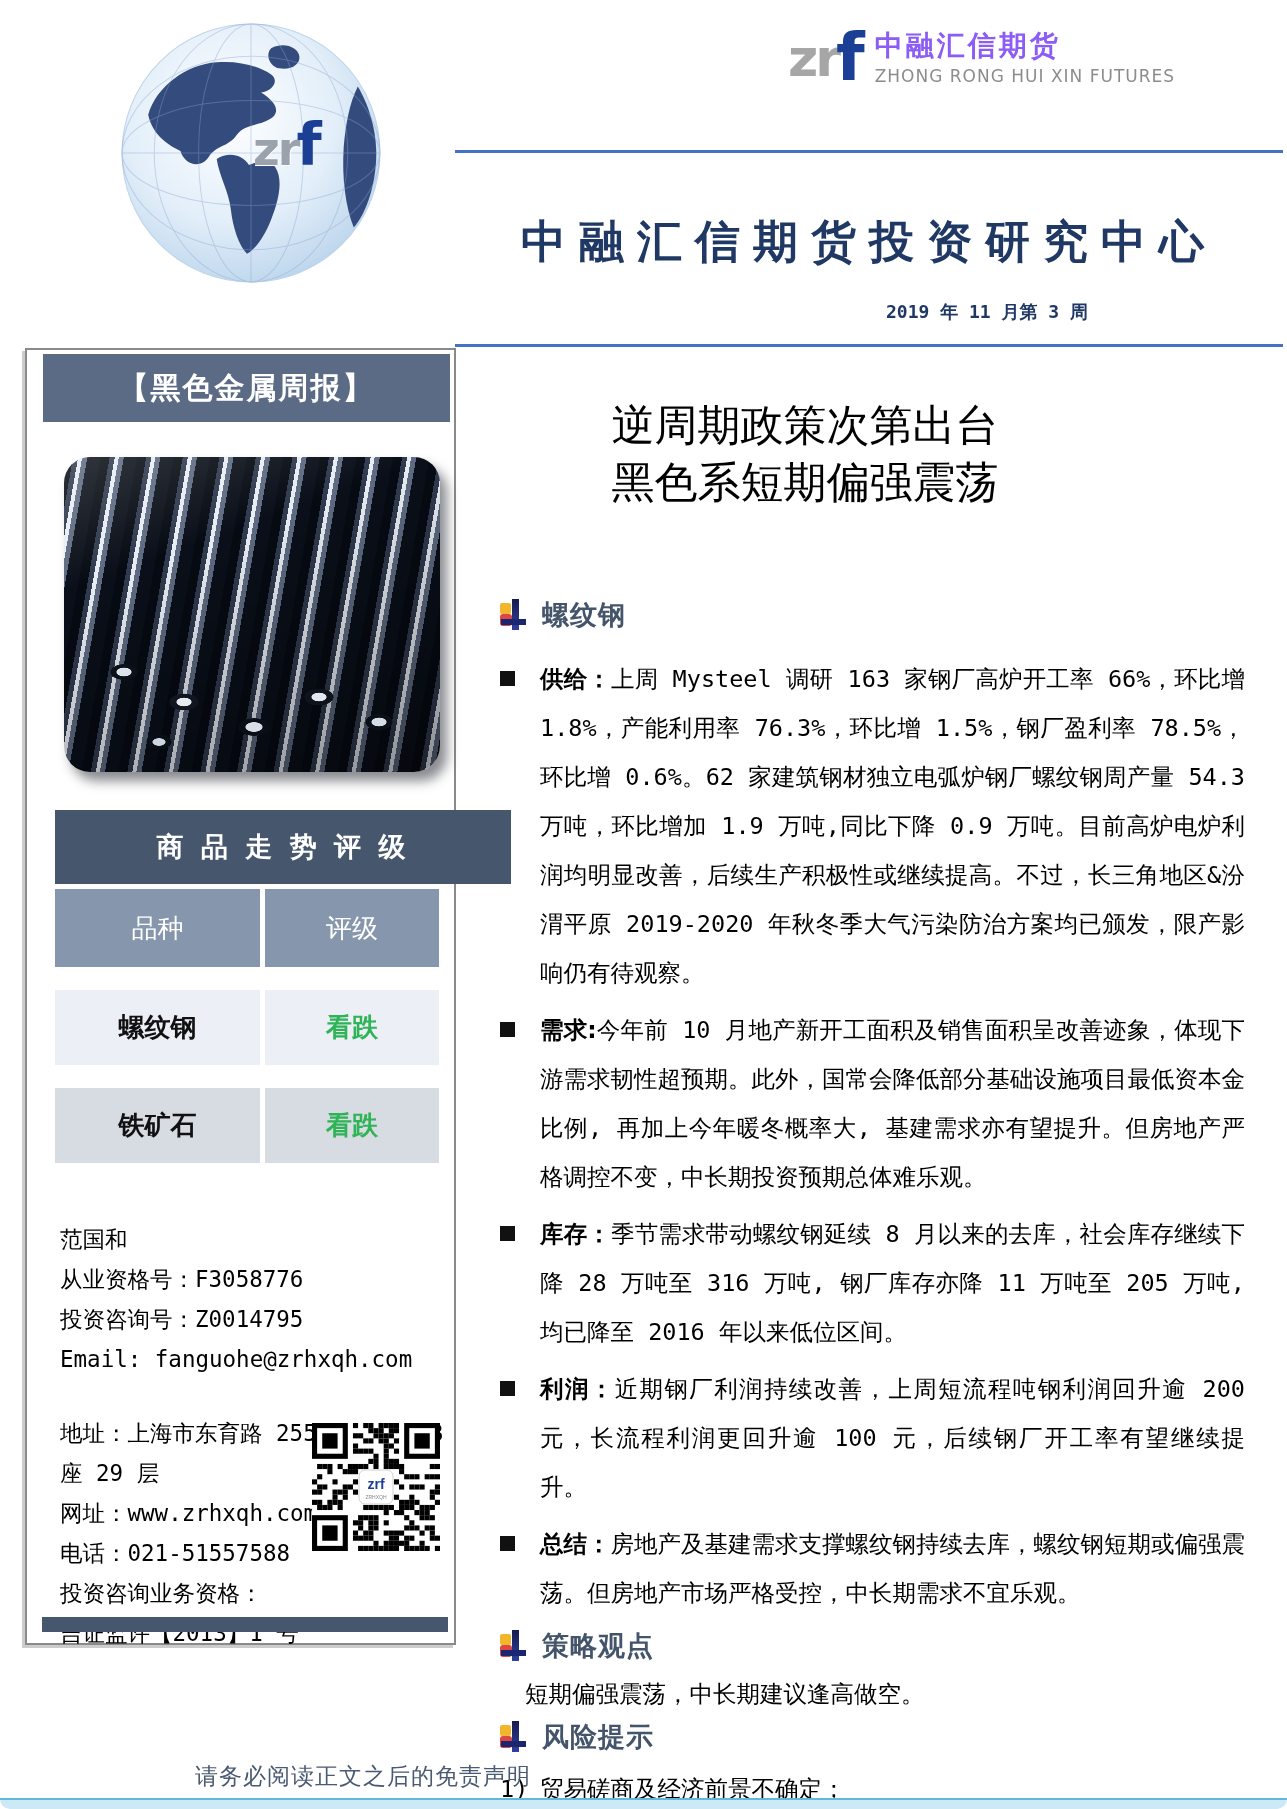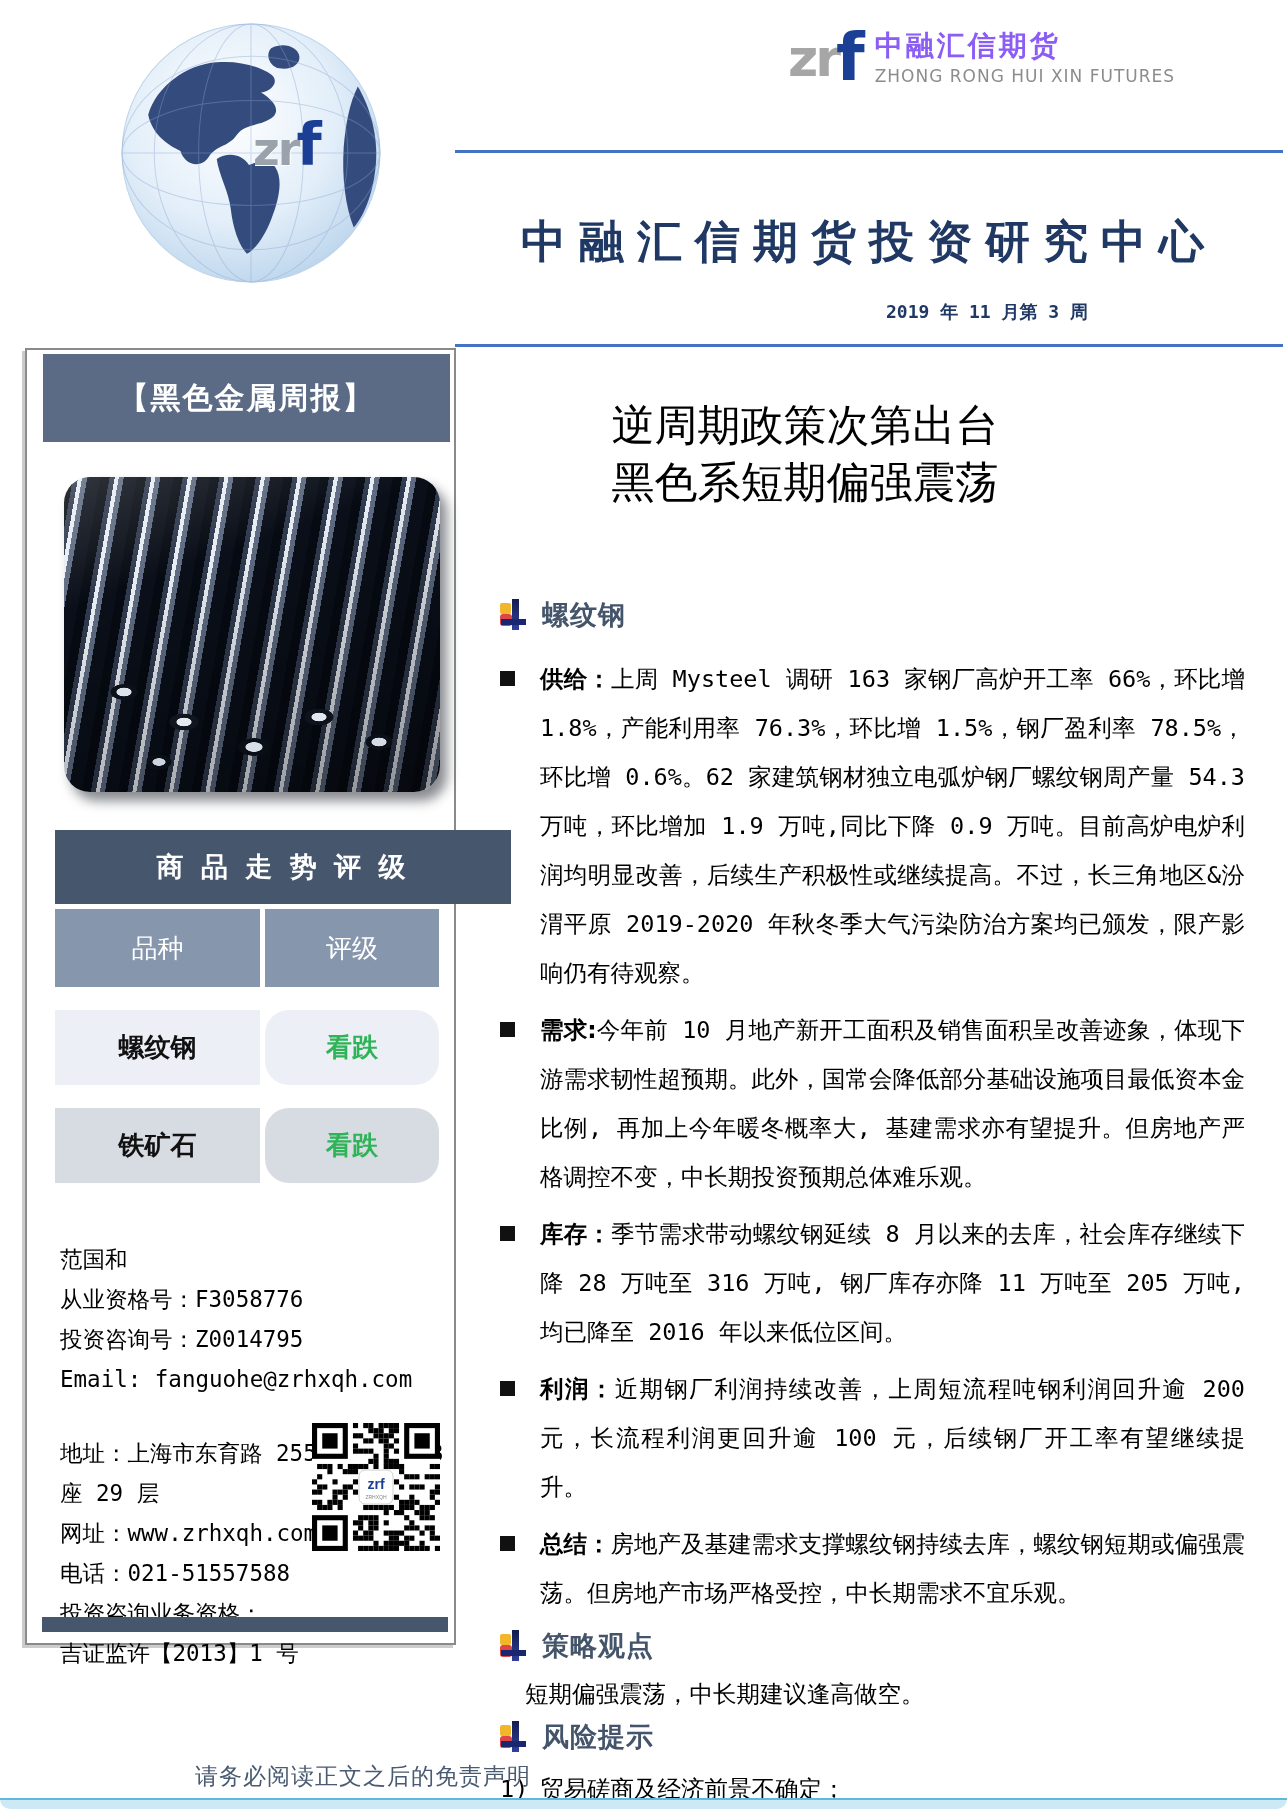--- a/index.html
+++ b/index.html
@@ -27,21 +27,21 @@
   .center-title{position:absolute;left:455px;top:212px;width:828px;text-align:center;
     font-family:"Liberation Sans","DejaVu Sans",sans-serif;
     font-size:45px;font-weight:bold;color:#1f3864;letter-spacing:13px;}
   .issue-date{position:absolute;left:455px;top:300px;width:828px;box-sizing:border-box;
     padding-right:195px;text-align:right;font-size:18px;font-weight:600;color:#1f3864;
     font-family:"DejaVu Sans Mono","DejaVu Sans",sans-serif;}
 
   
   .sidebar{position:absolute;left:25px;top:348px;width:427px;height:1293px;background:#fff;
     border:2px solid #8a8a8a;box-shadow:-3px 3px 0 #cccccc;box-sizing:content-box;}
-  .banner{margin:4px 4px 0 16px;height:88px;background:#5b6b85;color:#fff;display:flex;
+  .banner{margin:4px 4px 0 16px;height:68px;background:#5b6b85;color:#fff;display:flex;
     align-items:center;justify-content:center;font-size:30px;font-weight:bold;letter-spacing:2px;}
   .steel{margin:35px 0 0 37px;width:376px;height:315px;border-radius:26px;
     box-shadow:7px 9px 12px rgba(20,24,34,.5);
     background-image:
       radial-gradient(ellipse 26px 15px at 60px 215px,#dde3ec 0 7px,#0c1018 8px 13px,transparent 14px),
       radial-gradient(ellipse 28px 16px at 120px 245px,#e6ebf2 0 7px,#10151f 8px 14px,transparent 15px),
       radial-gradient(ellipse 30px 17px at 190px 270px,#d8dfe9 0 8px,#0a0e16 9px 15px,transparent 16px),
       radial-gradient(ellipse 28px 16px at 255px 240px,#e2e8f0 0 7px,#0e131c 8px 14px,transparent 15px),
       radial-gradient(ellipse 26px 15px at 315px 265px,#d5dce6 0 7px,#0b0f17 8px 13px,transparent 14px),
       radial-gradient(ellipse 24px 14px at 95px 285px,#cfd6e1 0 6px,#0a0e15 7px 12px,transparent 13px),
@@ -51,21 +51,21 @@
   .r-title{height:74px;background:#46566c;color:#fff;display:flex;align-items:center;
     justify-content:center;font-size:27px;font-weight:bold;letter-spacing:4px;margin-bottom:5px;}
   .r-row{display:flex;margin-bottom:23px;}
   .r-cell{display:flex;align-items:center;justify-content:center;font-size:26px;}
   .r-c1{width:205px;margin-right:5px;}
   .r-c2{width:174px;}
   .r-head .r-cell{height:78px;background:#8696ac;color:#fff;}
   .r-data .r-cell{height:75px;font-weight:bold;color:#111;}
   .r-d1 .r-cell{background:#edeff6;}
   .r-d2 .r-cell{background:#d7dbe2;}
-  .bearish{color:#2eb457 !important;border-radius:24px;}
+  .bearish{color:#2eb457 !important;}
   .contact{margin:56px 0 0 33px;font-size:22.5px;line-height:40px;color:#000;
     font-family:"DejaVu Sans Mono","DejaVu Sans",sans-serif;}
   .company{margin:34px 0 0 33px;font-size:22.5px;line-height:40px;color:#000;
     font-family:"DejaVu Sans Mono","DejaVu Sans",sans-serif;}
   .qr{position:absolute;left:285px;top:1073px;width:128px;height:128px;}
   .side-bottom-bar{position:absolute;left:15px;right:6px;bottom:11px;height:15px;background:#46566c;}
 
   
   .main{position:absolute;left:455px;top:346px;width:790px;padding-top:51px;color:#000;}
   .report-title{width:700px;text-align:center;font-family:"Liberation Sans","DejaVu Sans",sans-serif;

